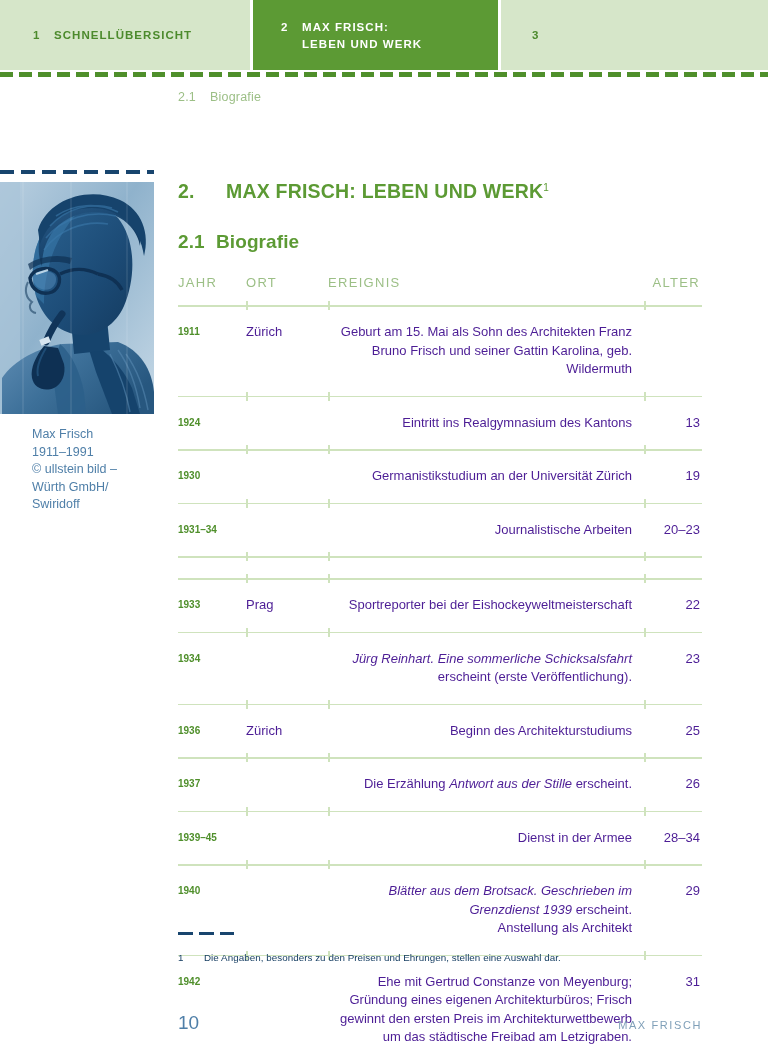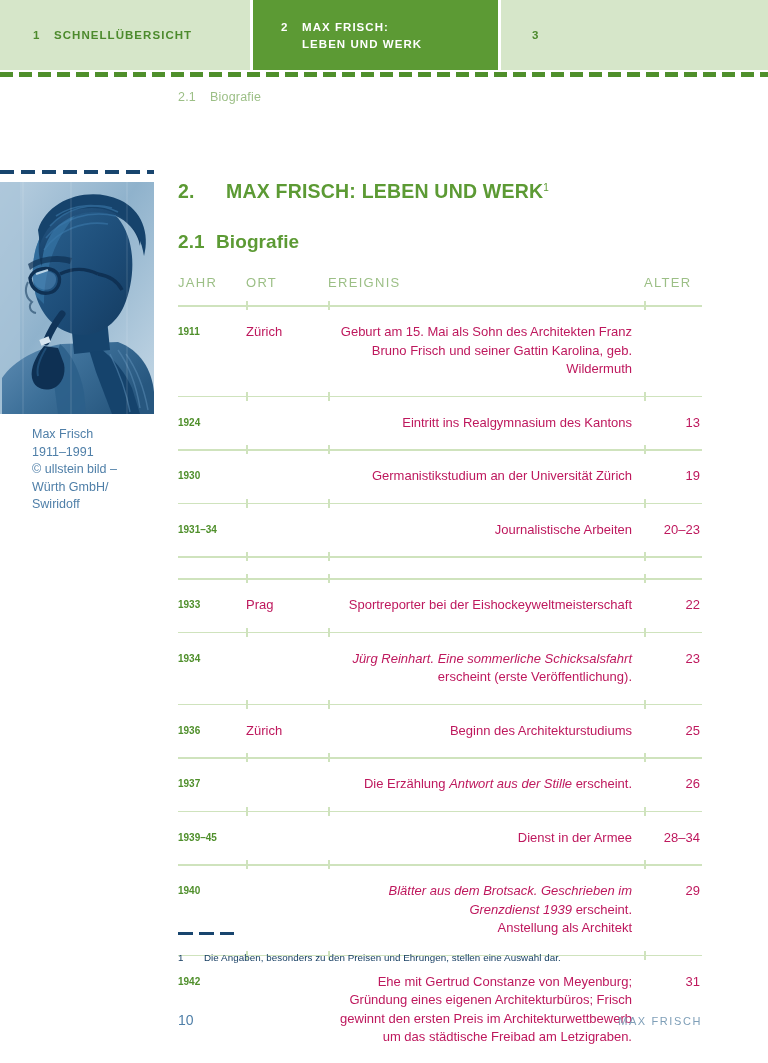--- a/index.html
+++ b/index.html
@@ -165,21 +165,21 @@
     text-align: left;
   }
 
   .bio-table thead th {
     font-size: 13px;
     font-weight: normal;
     letter-spacing: 1.3px;
     color: #9cbf86;
     padding: 0 0 6px 0;
   }
-  .bio-table thead th.th-alter { text-align: left; padding-right: 2px; }
+  .bio-table thead th.th-alter { text-align: right; padding-right: 2px; }
 
   
   .rule-row td {
     height: 1px;
     padding: 0;
     position: relative;
   }
   .rule-wrap {
     position: relative;
     height: 9px;
@@ -198,21 +198,21 @@
     height: 9px;
     background: #cfe3bd;
   }
   .tick.t1 { left: 68px; }
   .tick.t2 { left: 150px; }
   .tick.t3 { left: 466px; }
 
   .bio-table tbody td {
     font-size: 13px;
     line-height: 18.5px;
-    color: #be185d;
+    color: #4c1d95;
     padding-top: 5px;
     padding-bottom: 8px;
   }
   .bio-table td.td-jahr {
     color: #4f8f2b;
     font-weight: bold;
     font-size: 10px;
   }
   .bio-table td.td-alter {
     text-align: right;
@@ -247,21 +247,21 @@
   
   .pagefoot {
     position: absolute;
     left: 178px; top: 1012px;
     width: 524px;
     display: flex;
     justify-content: space-between;
     align-items: baseline;
   }
   .page-number {
-    font-size: 14px;
+    font-size: 19px;
     color: #4f7fa8;
   }
   .running-head {
     font-size: 11px;
     letter-spacing: 1.6px;
     color: #7f9fb8;
   }
 </style>
 </head>
 <body>

